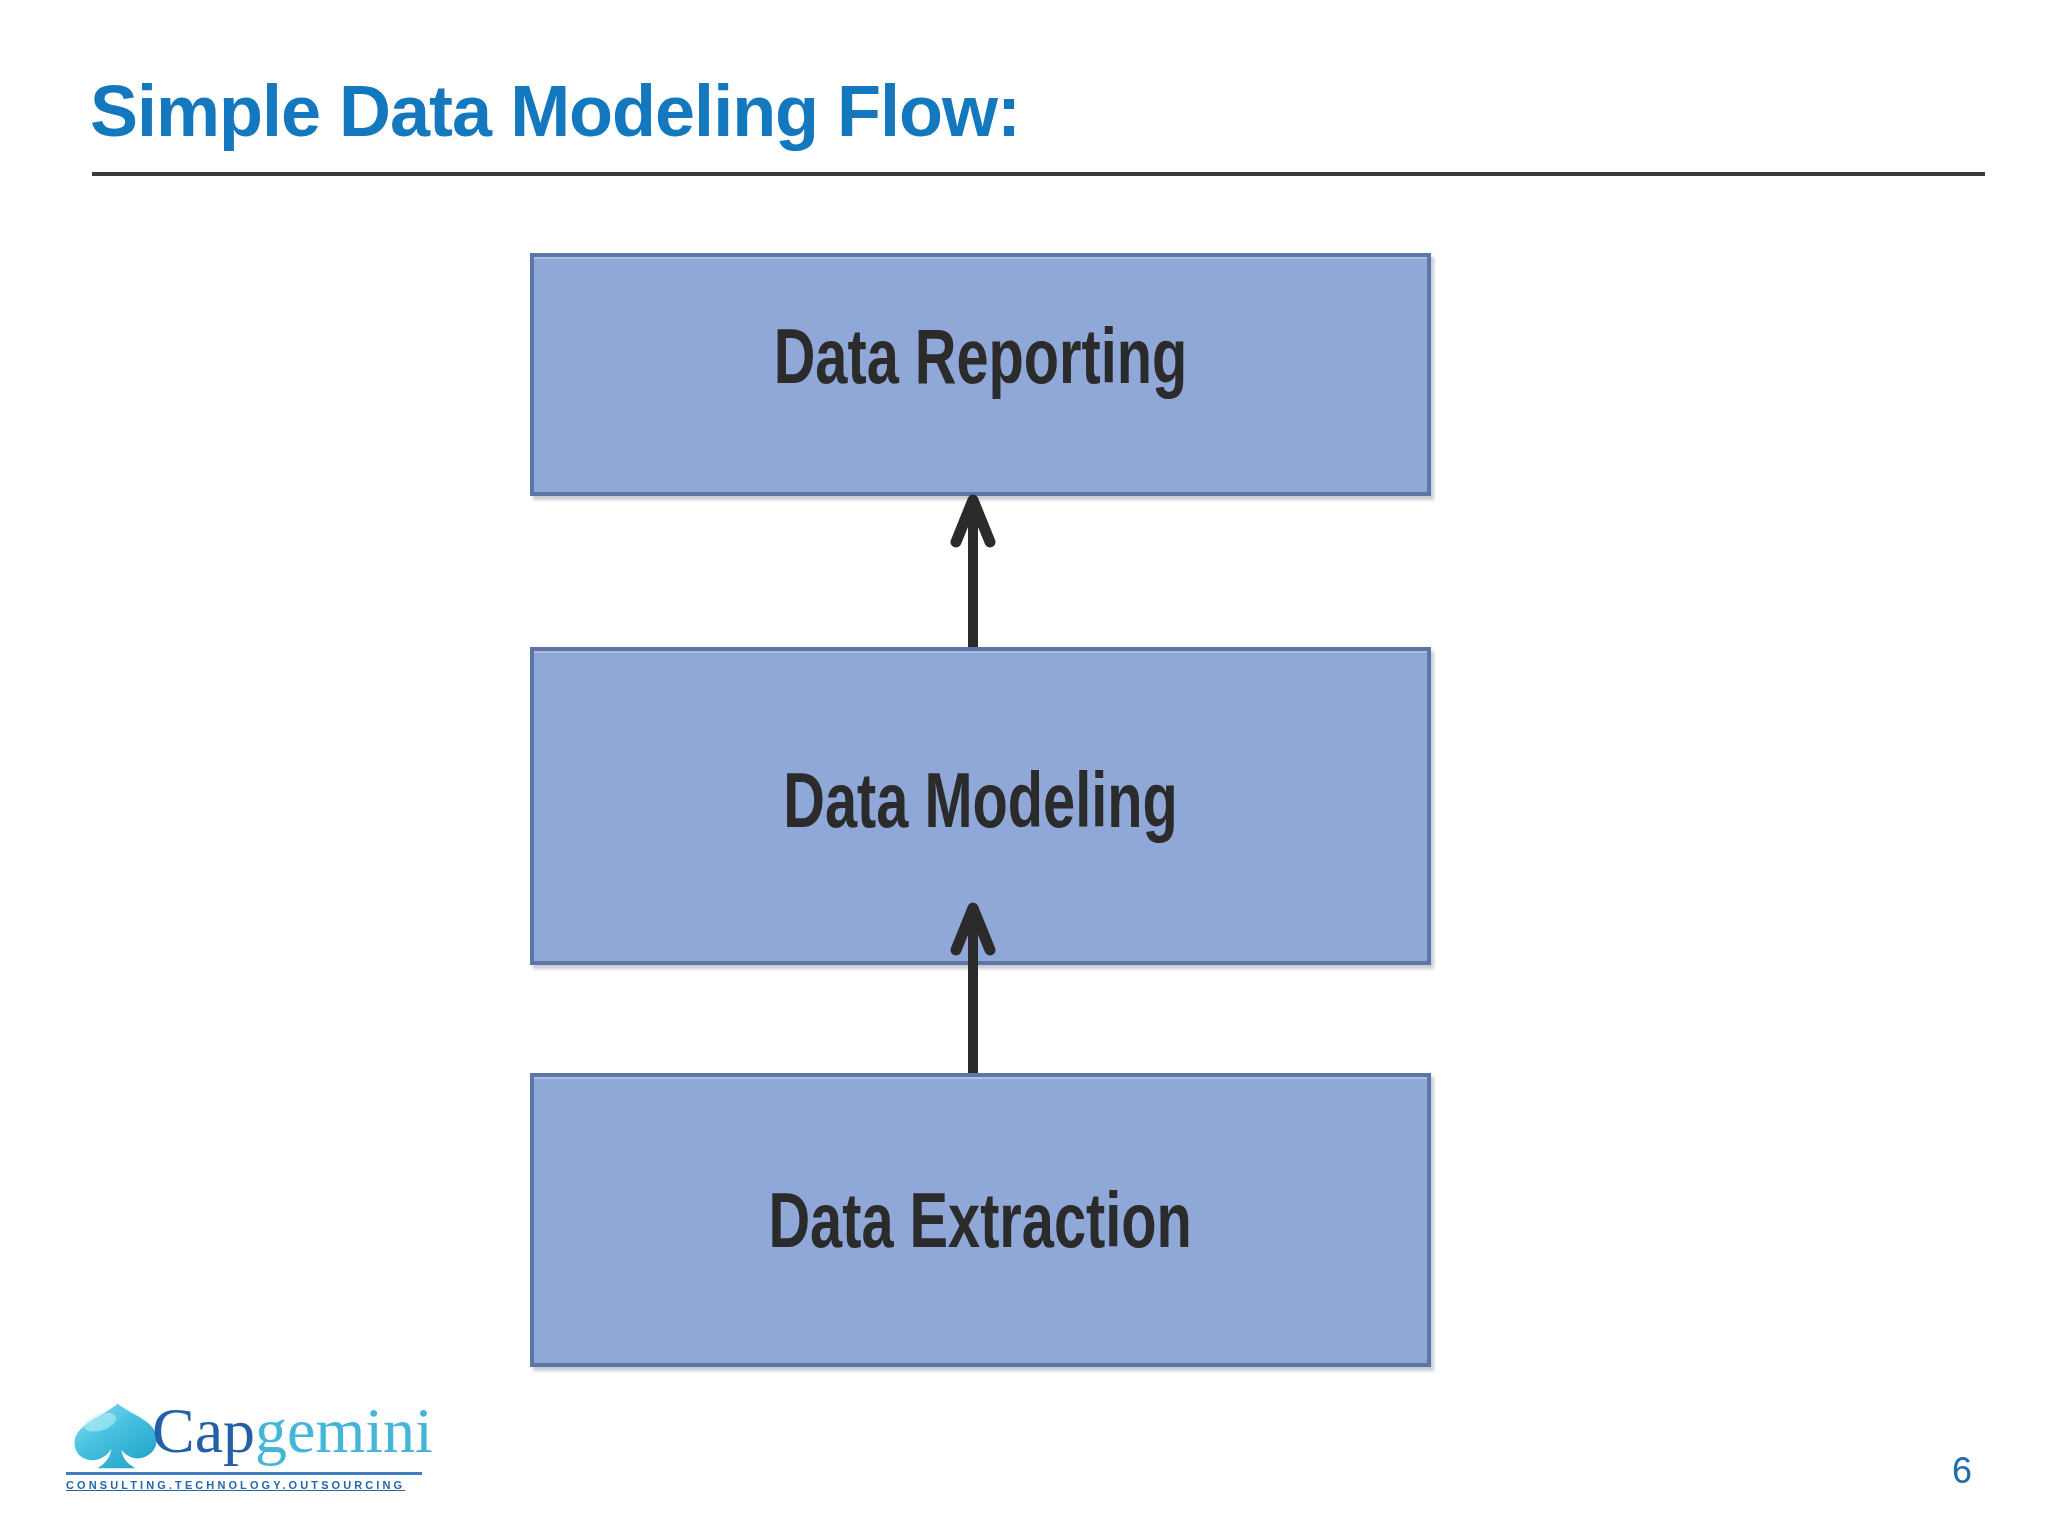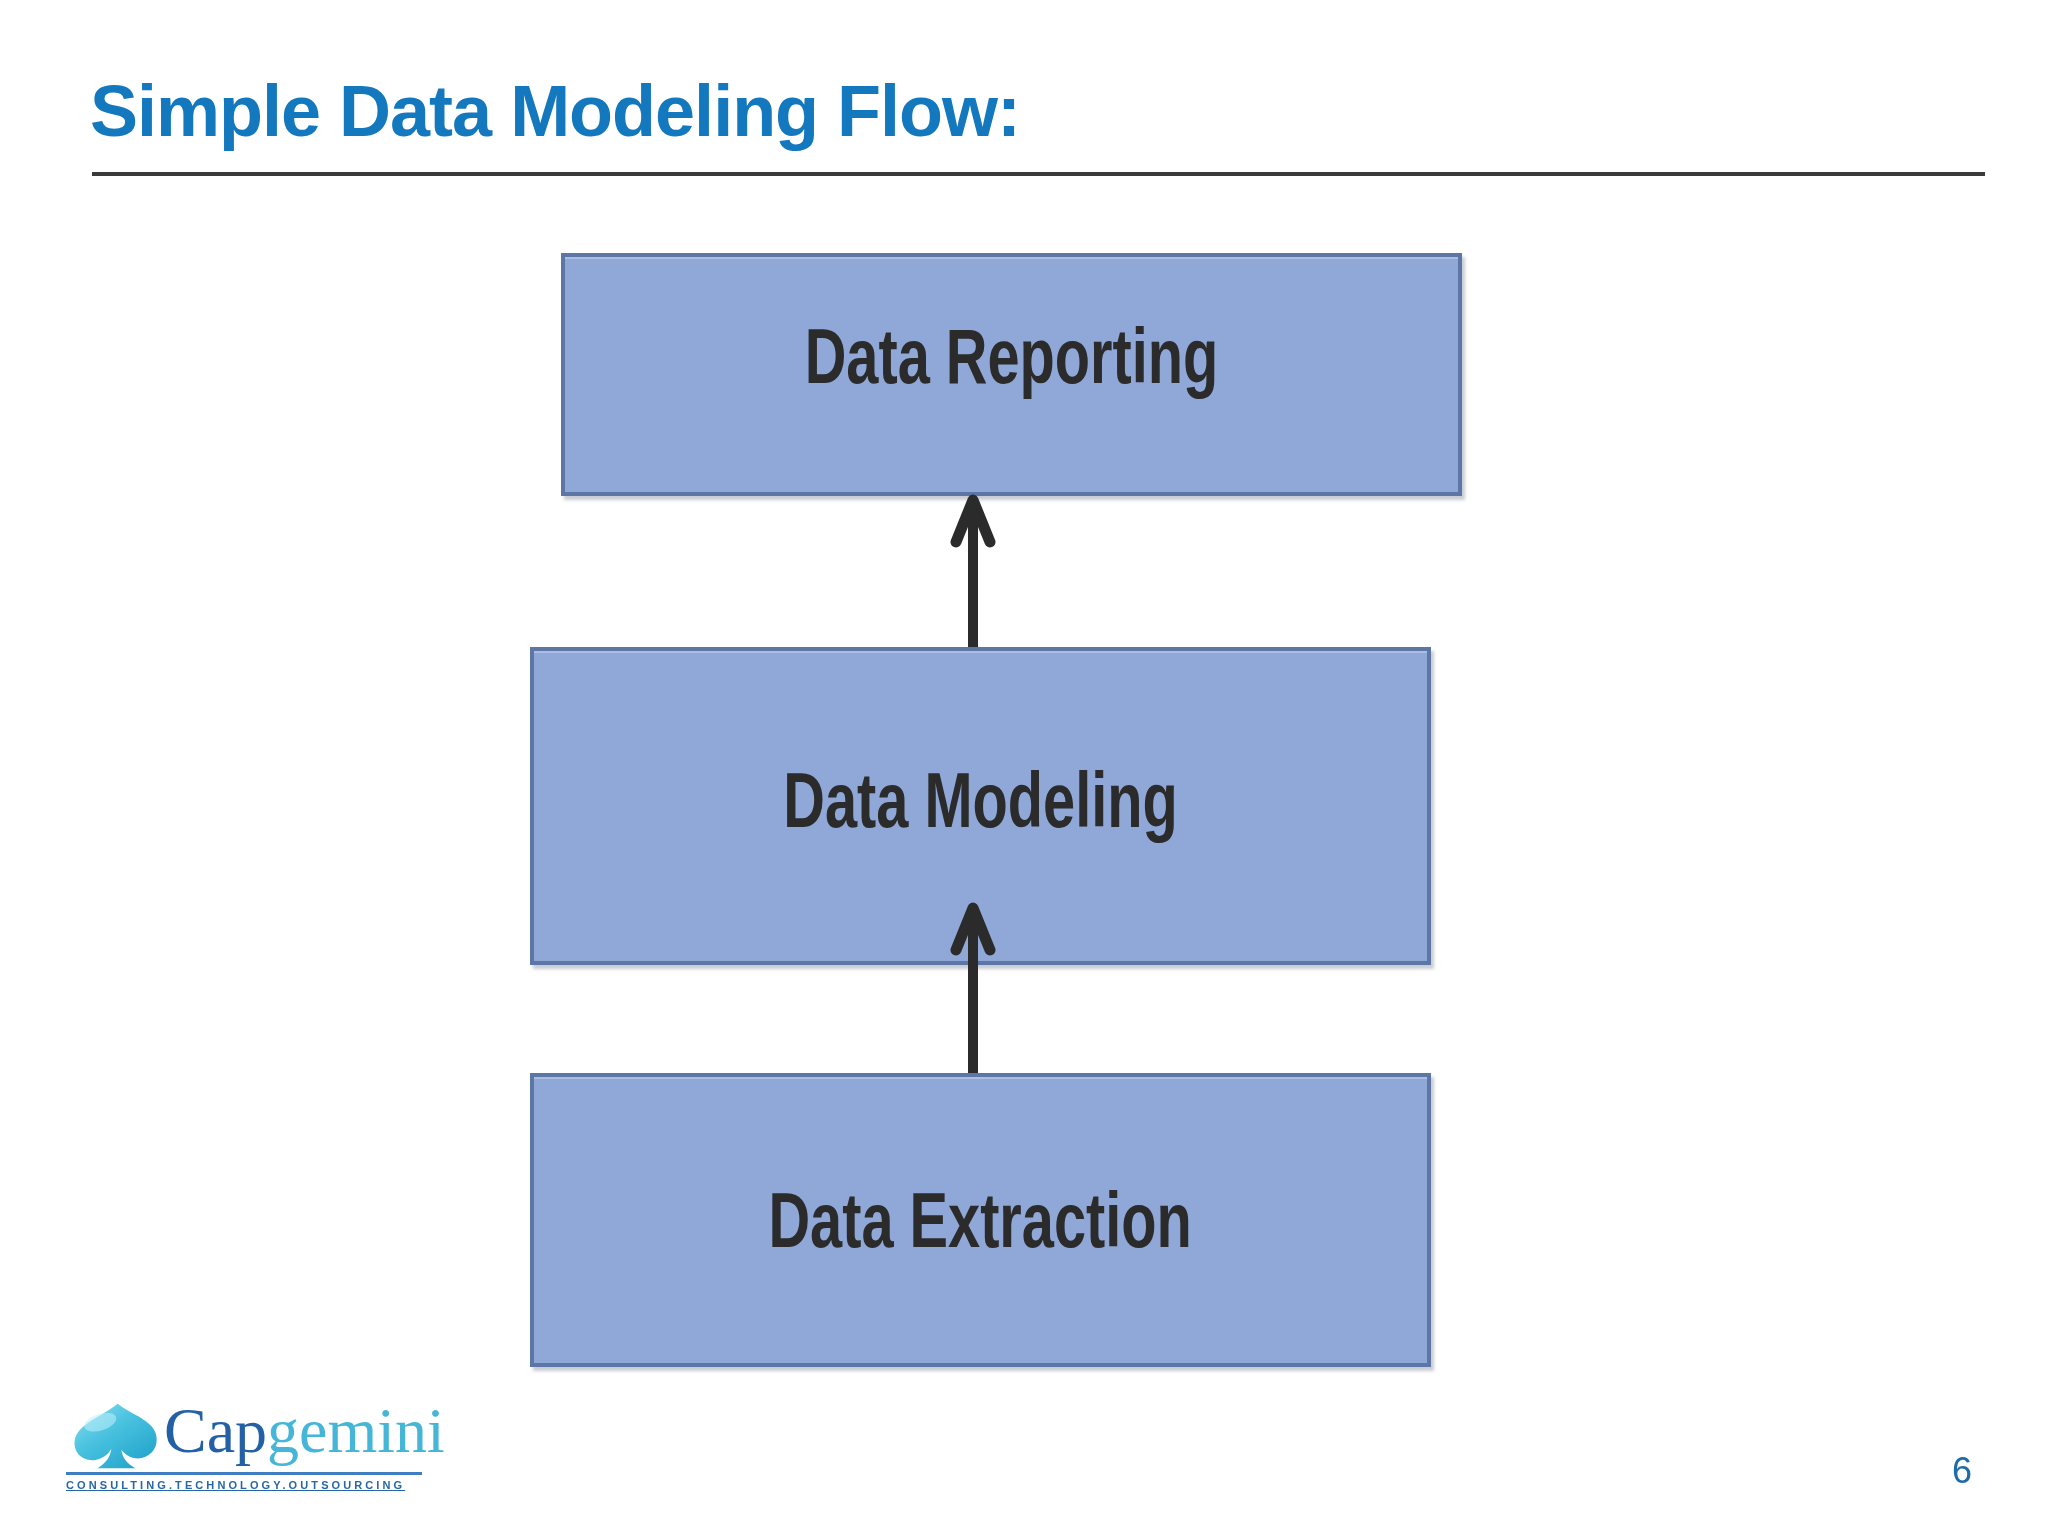--- a/index.html
+++ b/index.html
@@ -46,40 +46,40 @@
     display:flex; align-items:center; justify-content:center;
   }
   .flow-box .node-label{
     font-family:"Liberation Sans", sans-serif;
     font-weight:bold;
     font-size:78px;
     color:var(--label_dark);
     white-space:nowrap;
     transform:scaleX(0.74);
   }
-  .box-reporting{ top:253px; height:243px;margin-left:31px; }
+  .box-reporting{ top:253px; height:243px; }
   .box-reporting .node-label{ transform:scaleX(0.74) translateY(-18px); }
   .box-modeling{ top:647px; height:318px; }
   .box-modeling .node-label{ transform:scaleX(0.74) translateY(-6px); }
   .box-extraction{ top:1073px; height:294px; }
   .flow-arrow{
     position:absolute;
     left:943px;
     width:60px;
   }
   .arrow-upper{ top:492px; height:158px; }
   .arrow-lower{ top:902px; height:178px; }
   .logo-spade{
     position:absolute;
     left:68px; top:1402px;
     width:94px; height:68px;
   }
   .logo-wordmark{
     position:absolute;
-    left:164px; top:1399px;
+    left:152px; top:1399px;
     font-family:"Liberation Serif", serif;
     font-size:64px;
     line-height:64px;
     white-space:nowrap;
   }
   .logo-cap{ color:var(--logo_dark_blue); }
   .logo-gemini{ color:var(--logo_light_blue); }
   .logo-rule{
     position:absolute;
     left:66px; top:1472px;

